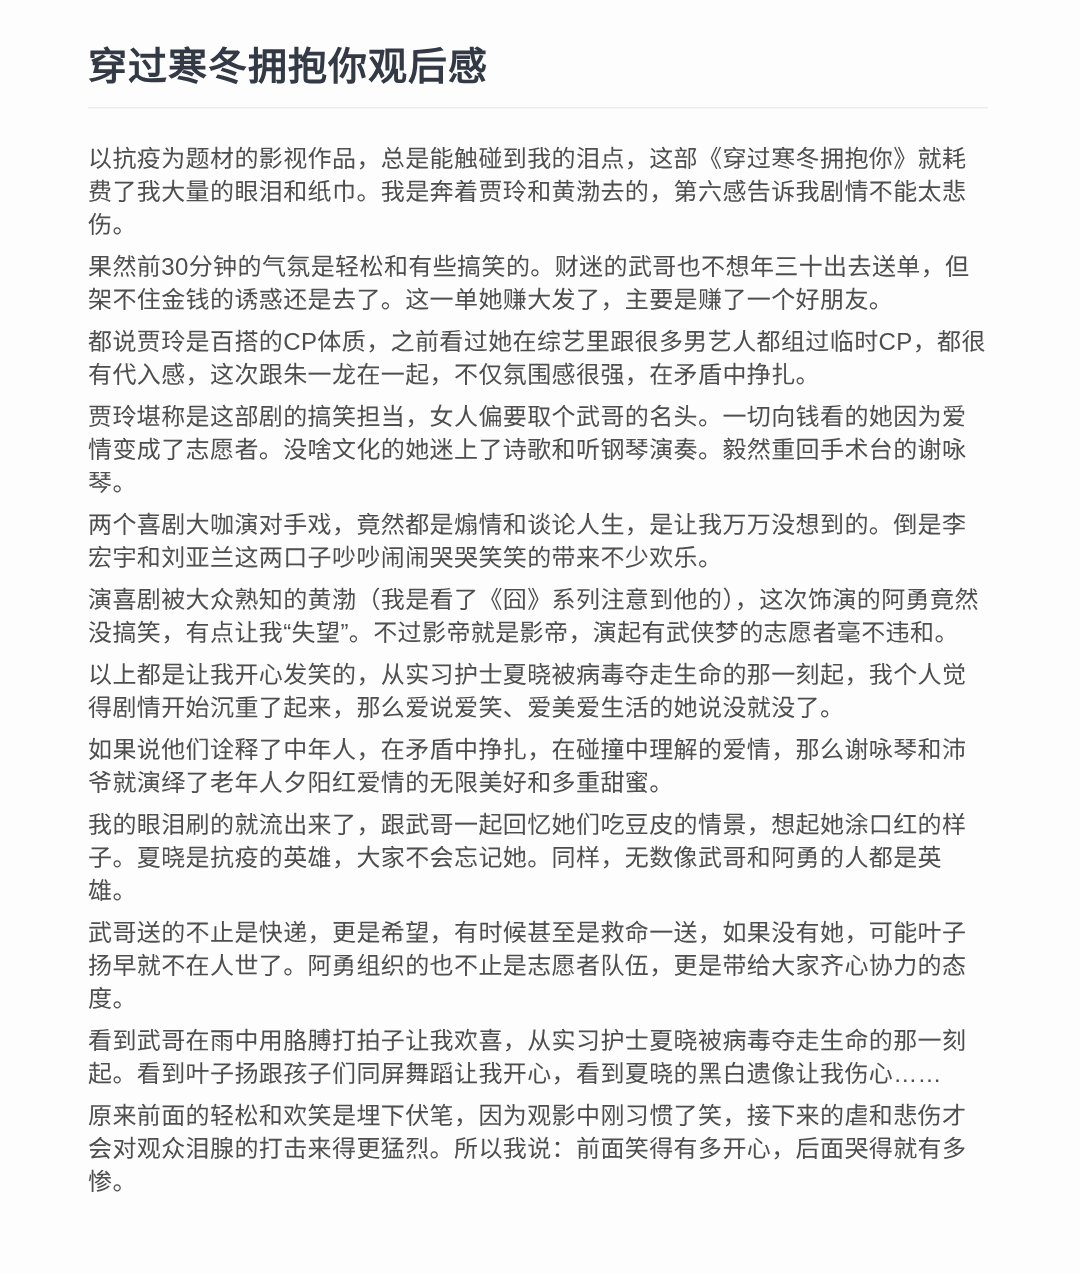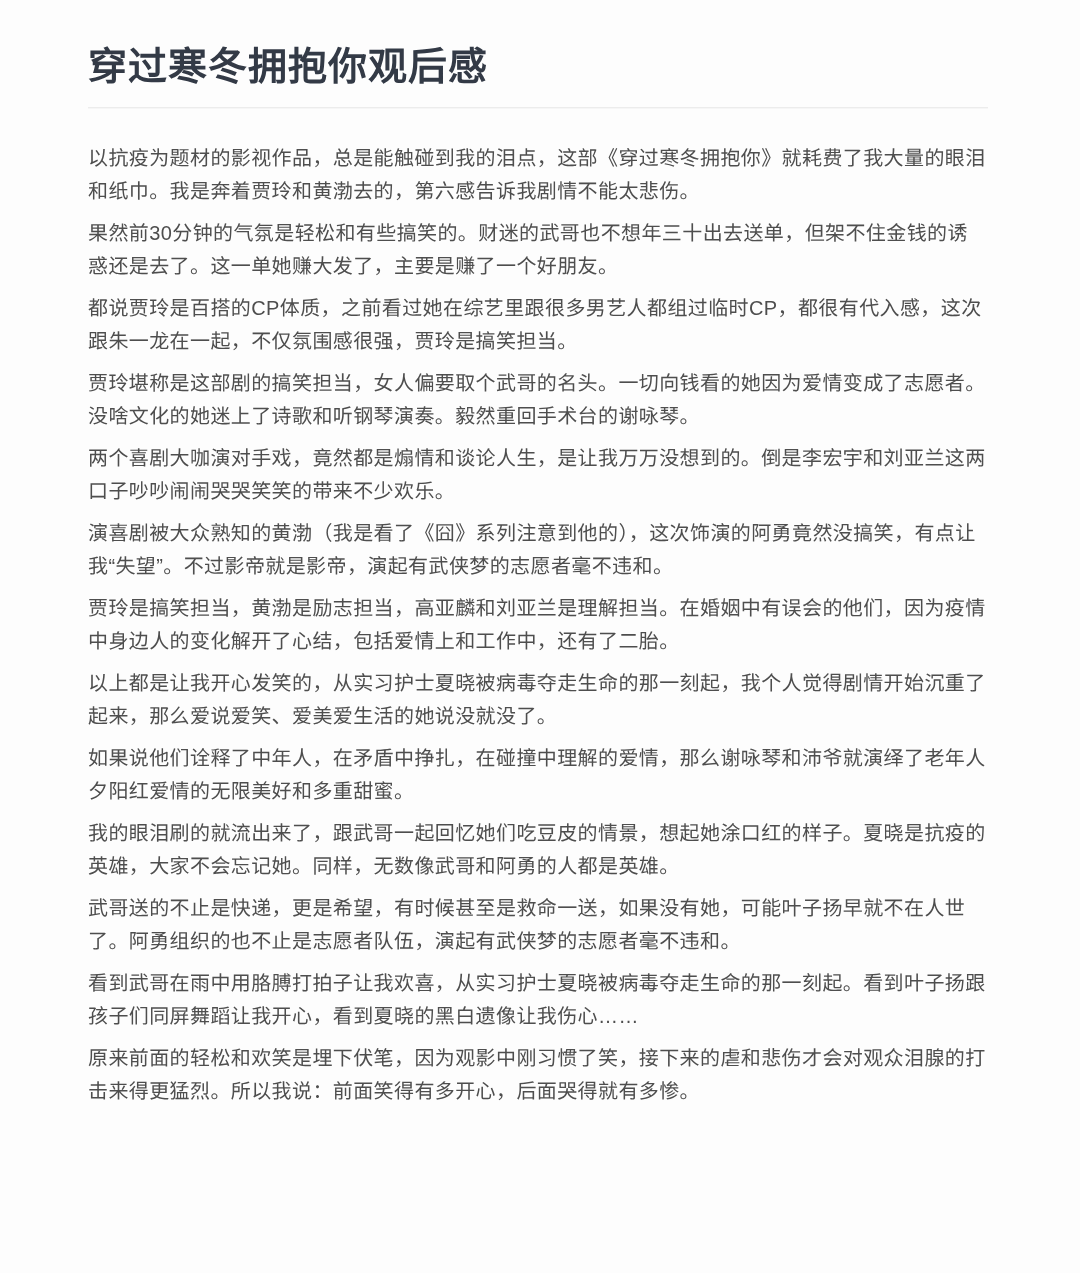--- a/index.html
+++ b/index.html
@@ -35,21 +35,21 @@
     margin-top: 17px;
     height: 2px;
     background: var(--divider);
     border-bottom: 1px solid #f6f6f6;
   }
   .content {
     margin-top: 33px;
   }
   .para {
     margin: 0 0 9px 0;
-    font-size: 20px;
+    font-size: 24px;
     line-height: 33px;
     letter-spacing: 0.4px;
     color: var(--body-text);
     text-align: left;
   }
   .para:last-child { margin-bottom: 0; }
 </style>
 </head>
 <body>
 
@@ -57,36 +57,35 @@
   <header>
     <h1 class="title">穿过寒冬拥抱你观后感</h1>
     <div class="divider"></div>
   </header>
   <main class="content">
 
       <p class="para">以抗疫为题材的影视作品，总是能触碰到我的泪点，这部《穿过寒冬拥抱你》就耗费了我大量的眼泪和纸巾。我是奔着贾玲和黄渤去的，第六感告诉我剧情不能太悲伤。</p>
 
       <p class="para">果然前30分钟的气氛是轻松和有些搞笑的。财迷的武哥也不想年三十出去送单，但架不住金钱的诱惑还是去了。这一单她赚大发了，主要是赚了一个好朋友。</p>
 
-      <p class="para">都说贾玲是百搭的CP体质，之前看过她在综艺里跟很多男艺人都组过临时CP，都很有代入感，这次跟朱一龙在一起，不仅氛围感很强，贾玲是搞笑担当。</p>
+      <p class="para">都说贾玲是百搭的CP体质，之前看过她在综艺里跟很多男艺人都组过临时CP，都很有代入感，这次跟朱一龙在一起，不仅氛围感很强，在矛盾中挣扎。</p>
 
       <p class="para">贾玲堪称是这部剧的搞笑担当，女人偏要取个武哥的名头。一切向钱看的她因为爱情变成了志愿者。没啥文化的她迷上了诗歌和听钢琴演奏。毅然重回手术台的谢咏琴。</p>
 
       <p class="para">两个喜剧大咖演对手戏，竟然都是煽情和谈论人生，是让我万万没想到的。倒是李宏宇和刘亚兰这两口子吵吵闹闹哭哭笑笑的带来不少欢乐。</p>
 
       <p class="para">演喜剧被大众熟知的黄渤（我是看了《囧》系列注意到他的），这次饰演的阿勇竟然没搞笑，有点让我“失望”。不过影帝就是影帝，演起有武侠梦的志愿者毫不违和。</p>
 
-      <p class="para">贾玲是搞笑担当，黄渤是励志担当，高亚麟和刘亚兰是理解担当。在婚姻中有误会的他们，因为疫情中身边人的变化解开了心结，包括爱情上和工作中，还有了二胎。</p>
 
       <p class="para">以上都是让我开心发笑的，从实习护士夏晓被病毒夺走生命的那一刻起，我个人觉得剧情开始沉重了起来，那么爱说爱笑、爱美爱生活的她说没就没了。</p>
 
       <p class="para">如果说他们诠释了中年人，在矛盾中挣扎，在碰撞中理解的爱情，那么谢咏琴和沛爷就演绎了老年人夕阳红爱情的无限美好和多重甜蜜。</p>
 
       <p class="para">我的眼泪刷的就流出来了，跟武哥一起回忆她们吃豆皮的情景，想起她涂口红的样子。夏晓是抗疫的英雄，大家不会忘记她。同样，无数像武哥和阿勇的人都是英雄。</p>
 
-      <p class="para">武哥送的不止是快递，更是希望，有时候甚至是救命一送，如果没有她，可能叶子扬早就不在人世了。阿勇组织的也不止是志愿者队伍，演起有武侠梦的志愿者毫不违和。</p>
+      <p class="para">武哥送的不止是快递，更是希望，有时候甚至是救命一送，如果没有她，可能叶子扬早就不在人世了。阿勇组织的也不止是志愿者队伍，更是带给大家齐心协力的态度。</p>
 
 
       <p class="para">看到武哥在雨中用胳膊打拍子让我欢喜，从实习护士夏晓被病毒夺走生命的那一刻起。看到叶子扬跟孩子们同屏舞蹈让我开心，看到夏晓的黑白遗像让我伤心……</p>
 
       <p class="para">原来前面的轻松和欢笑是埋下伏笔，因为观影中刚习惯了笑，接下来的虐和悲伤才会对观众泪腺的打击来得更猛烈。所以我说：前面笑得有多开心，后面哭得就有多惨。</p>
     </main>
 </div>
 
 </body></html>

